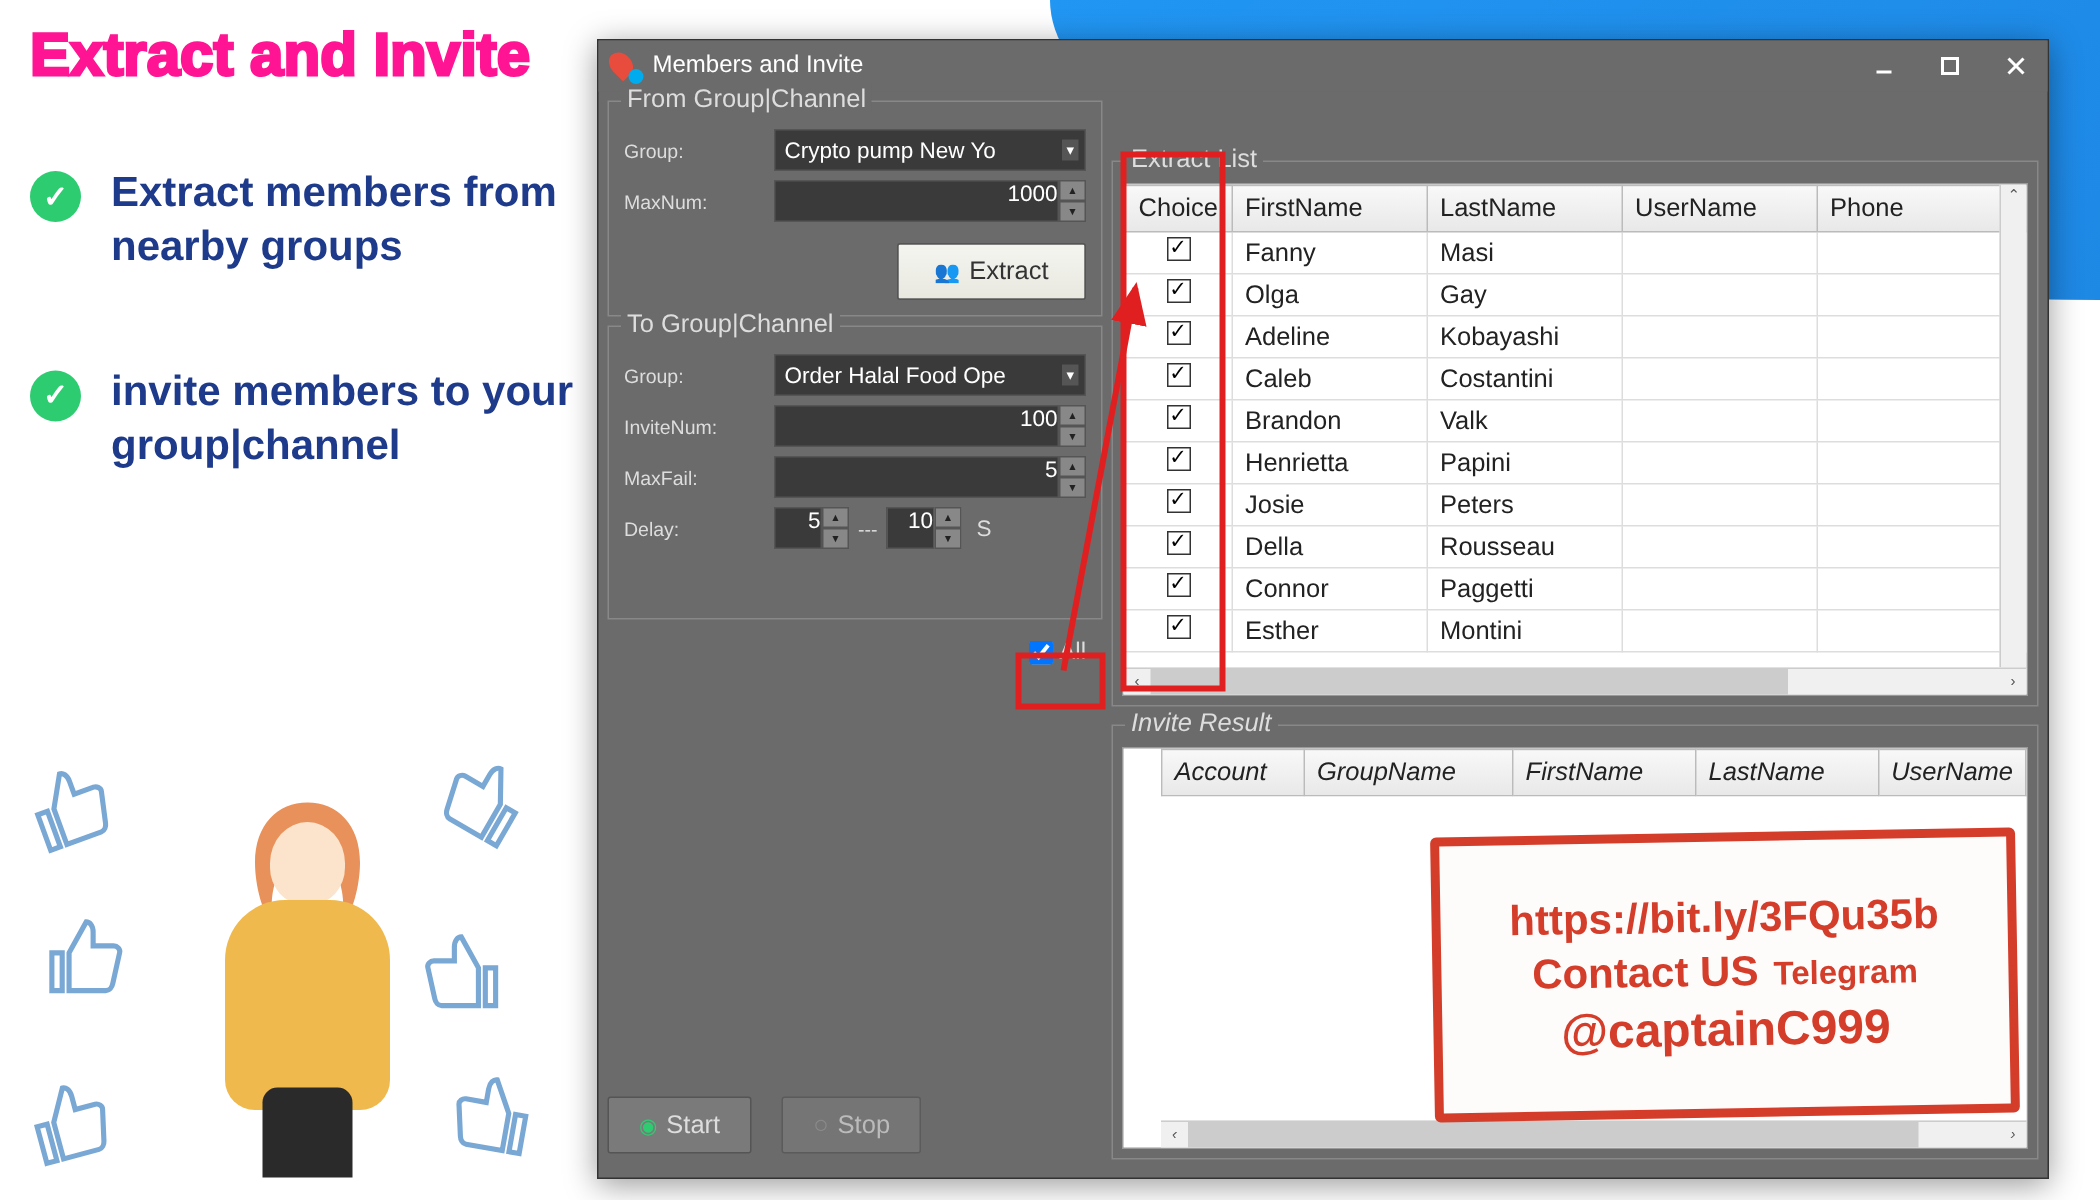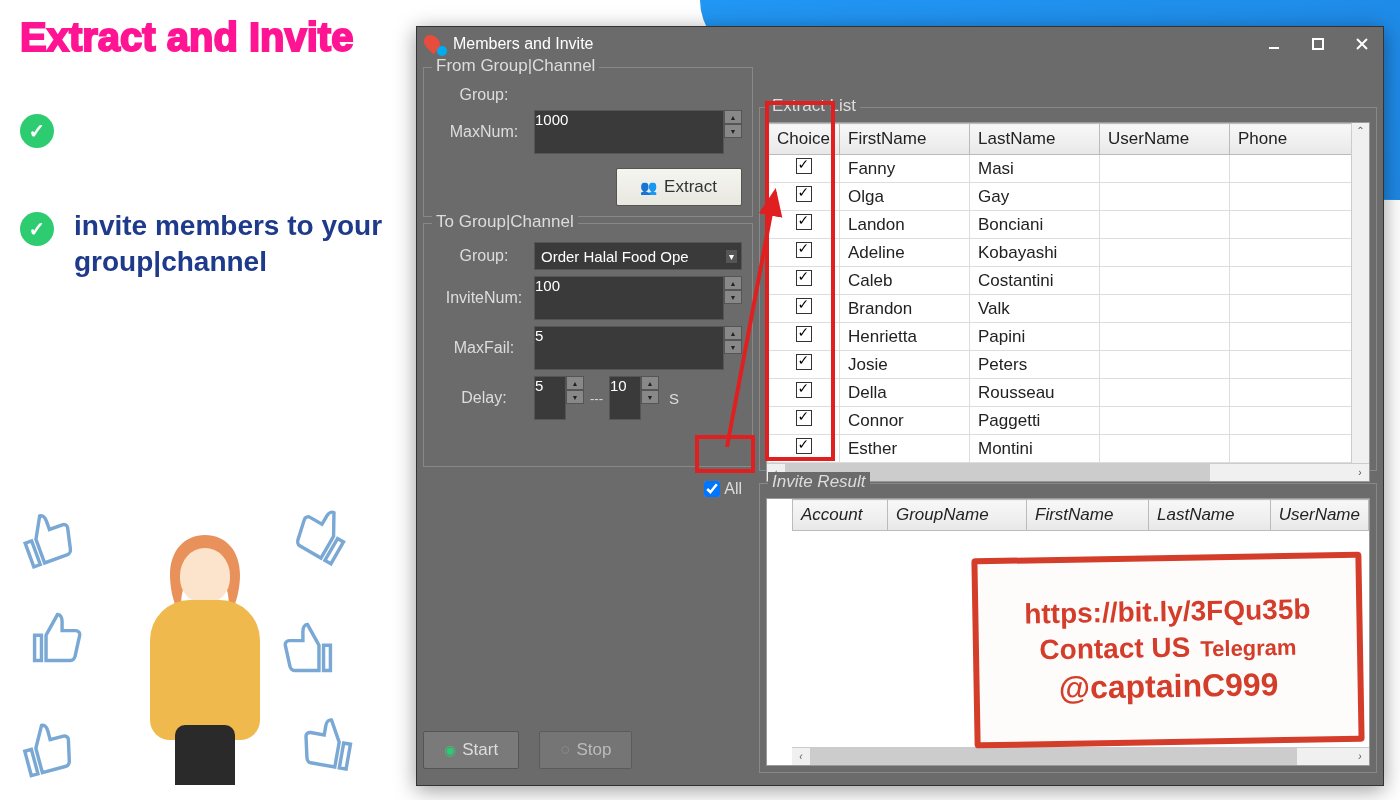--- a/index.html
+++ b/index.html
@@ -26,45 +26,45 @@
   .thumb { position: absolute; width: 55px; height: 55px; }
   .thumb svg { width: 100%; height: 100%; }
   .t1 { left: 0; top: 20px; transform: rotate(-20deg); }
   .t2 { right: 10px; top: 15px; transform: rotate(30deg) scaleX(-1); }
   .t3 { left: 10px; top: 120px; }
   .t4 { right: 25px; top: 130px; transform: scaleX(-1); }
   .t5 { left: 0; top: 230px; transform: rotate(-15deg); }
   .t6 { right: 5px; top: 225px; transform: scaleX(-1) rotate(-10deg); }
   
   
-  .app-window { position: absolute; left: 416px; top: 26px; width: 968px; height: 760px; background: #6b6b6b; border: 1px solid #333; box-shadow: 0 4px 20px rgba(0,0,0,0.4); z-index: 2; }
+  .app-window { position: absolute; left: 398px; top: 26px; width: 968px; height: 760px; background: #6b6b6b; border: 1px solid #333; box-shadow: 0 4px 20px rgba(0,0,0,0.4); z-index: 2; }
   .titlebar { height: 34px; background: #6b6b6b; display: flex; align-items: center; padding: 0 8px; color: #fff; }
   .title-icon { width: 20px; height: 20px; margin-right: 8px; position: relative; }
   .title-icon .pin { width: 14px; height: 18px; background: #e74c3c; border-radius: 50% 50% 50% 0; transform: rotate(-45deg); position: absolute; }
   .title-icon .dot { width: 10px; height: 10px; background: #00aced; border-radius: 50%; position: absolute; bottom: -2px; right: -2px; }
   .titlebar-text { flex: 1; font-size: 16px; }
   .win-controls { display: flex; gap: 18px; }
   .win-btn { width: 26px; height: 20px; display: flex; align-items: center; justify-content: center; color: #fff; cursor: pointer; font-size: 14px; }
   .win-btn svg { width: 12px; height: 12px; }
   
   .app-body { display: flex; height: calc(100% - 34px); padding: 6px; gap: 6px; }
   .left-col { width: 330px; display: flex; flex-direction: column; }
   .right-col { flex: 1; display: flex; flex-direction: column; gap: 6px; margin-top: 40px; }
   
   
   .groupbox { border: 1px solid #888; position: relative; padding: 18px 10px 10px 10px; margin-bottom: 6px; }
   .groupbox-title { position: absolute; top: -12px; left: 8px; background: #6b6b6b; color: #ddd; padding: 0 4px; font-size: 17px; }
   
   .form-row { display: flex; align-items: center; margin-bottom: 6px; }
-  .form-label { color: #ddd; font-size: 16px; width: 100px; text-align: center; }
+  .form-label { color: #ddd; font-size: 13px; width: 100px; }
   .form-input, .form-select, .form-spinner { flex: 1; background: #3a3a3a; color: #fff; border: 1px solid #555; height: 28px; padding: 2px 6px; font-size: 15px; }
   .form-select { position: relative; display: flex; align-items: center; }
   .form-select::after { content: "▾"; position: absolute; right: 4px; color: #fff; font-size: 10px; background: #555; padding: 1px 3px; }
   .spinner-wrap { flex: 1; display: flex; }
-  .spinner-input { flex: 1; background: #3a3a3a; color: #fff; border: 1px solid #555; text-align: left; height: 44px; font-size: 15px; }
+  .spinner-input { flex: 1; background: #3a3a3a; color: #fff; border: 1px solid #555; text-align: right; height: 28px; font-size: 15px; }
   .spinner-btns { width: 18px; display: flex; flex-direction: column; }
   .spinner-up, .spinner-down { height: 14px; background: #888; border: 1px solid #555; font-size: 7px; display: flex; align-items: center; justify-content: center; color: #222; }
   
   .btn { background: #7a7a7a; border: 1px solid #555; color: #ddd; padding: 8px 20px; font-size: 17px; cursor: pointer; display: inline-flex; align-items: center; gap: 6px; border-radius: 2px; }
   .btn-extract { background: linear-gradient(#f5f5f0, #e8e8e0); color: #333; padding: 8px 24px; }
   .btn-extract-icon { color: #d4a000; font-size: 14px; }
   
   .delay-row { display: flex; align-items: center; gap: 6px; }
   .delay-sep { color: #ddd; font-size: 13px; }
   .delay-s { color: #ddd; font-size: 15px; margin-left: 4px; }
@@ -119,20 +119,21 @@
 </style>
 </head>
 <body>
 
 <div class="bg-curve"></div>
 
 <div class="promo">
   <div class="promo-title">Extract and Invite</div>
   <div class="feature">
     <div class="check-circle">✓</div>
+    <div class="feature-text">Extract members from nearby groups</div>
   </div>
   <div class="feature">
     <div class="check-circle">✓</div>
     <div class="feature-text">invite members to your group|channel</div>
   </div>
 </div>
 
 <div class="illustration">
   <div class="thumb t1"><svg viewBox="0 0 24 24">
         <path fill="none" stroke="#7aa8d4" stroke-width="1.5" d="M7 22V11l5-9c1 0 2 1 2 3v4h6c1 0 2 1 1.7 2l-2 9c-.2 1-1 2-2 2H7zm-5 0h3V11H2v11z"></path>
@@ -188,20 +189,23 @@
     </div>
   </div>
 
   <div class="app-body">
     <div class="left-col">
 
       <div class="groupbox" style="position:relative;">
         <div class="groupbox-title">From Group|Channel</div>
         <div class="form-row">
           <div class="form-label">Group:</div>
+          <div class="form-select">
+              <span>Crypto pump New Yo</span>
+            </div>
         </div>
         <div class="form-row">
           <div class="form-label">MaxNum:</div>
           <div class="spinner-wrap">
             <div class="spinner-input">1000</div>
             <div class="spinner-btns">
                 <div class="spinner-up">▲</div>
                 <div class="spinner-down">▼</div>
               </div>
           </div>
@@ -302,27 +306,20 @@
                     <td class="cb-cell"><span class="cb checked"></span></td>
                     <td>Fanny</td>
                     <td>Masi</td>
                     <td></td>
                     <td></td>
                   </tr>
                   <tr>
                     <td class="cb-cell"><span class="cb checked"></span></td>
                     <td>Olga</td>
                     <td>Gay</td>
-                    <td></td>
-                    <td></td>
-                  </tr>
-                  <tr>
-                    <td class="cb-cell"><span class="cb checked"></span></td>
-                    <td>Landon</td>
-                    <td>Bonciani</td>
                     <td></td>
                     <td></td>
                   </tr>
                   <tr>
                     <td class="cb-cell"><span class="cb checked"></span></td>
                     <td>Adeline</td>
                     <td>Kobayashi</td>
                     <td></td>
                     <td></td>
                   </tr>

